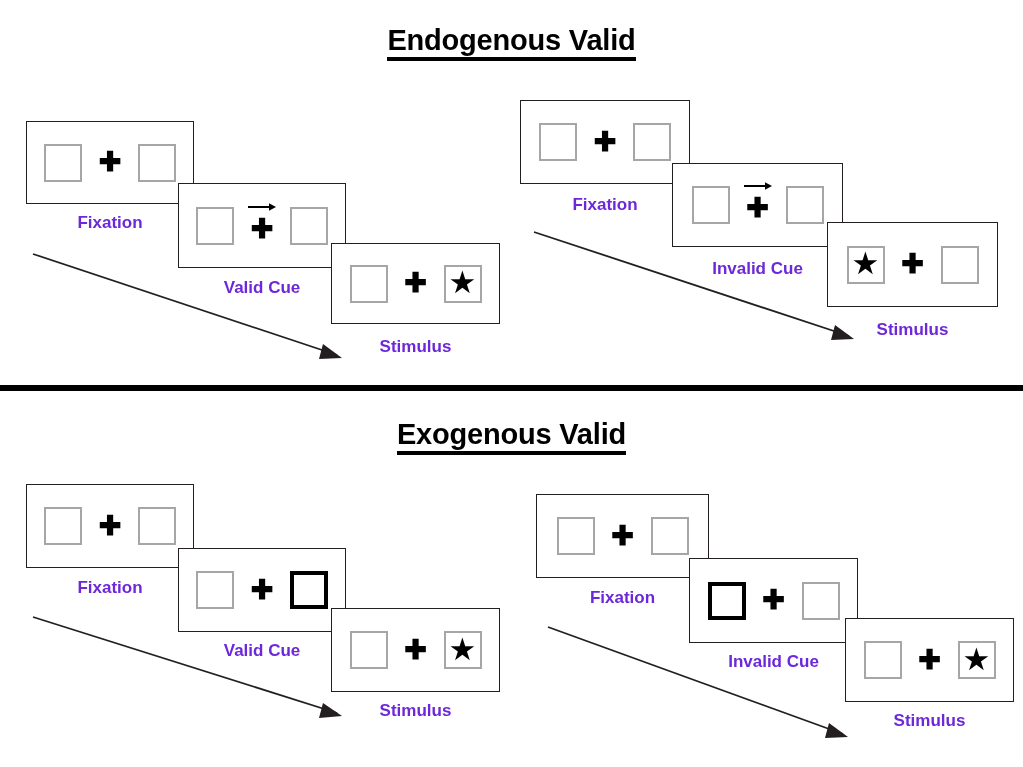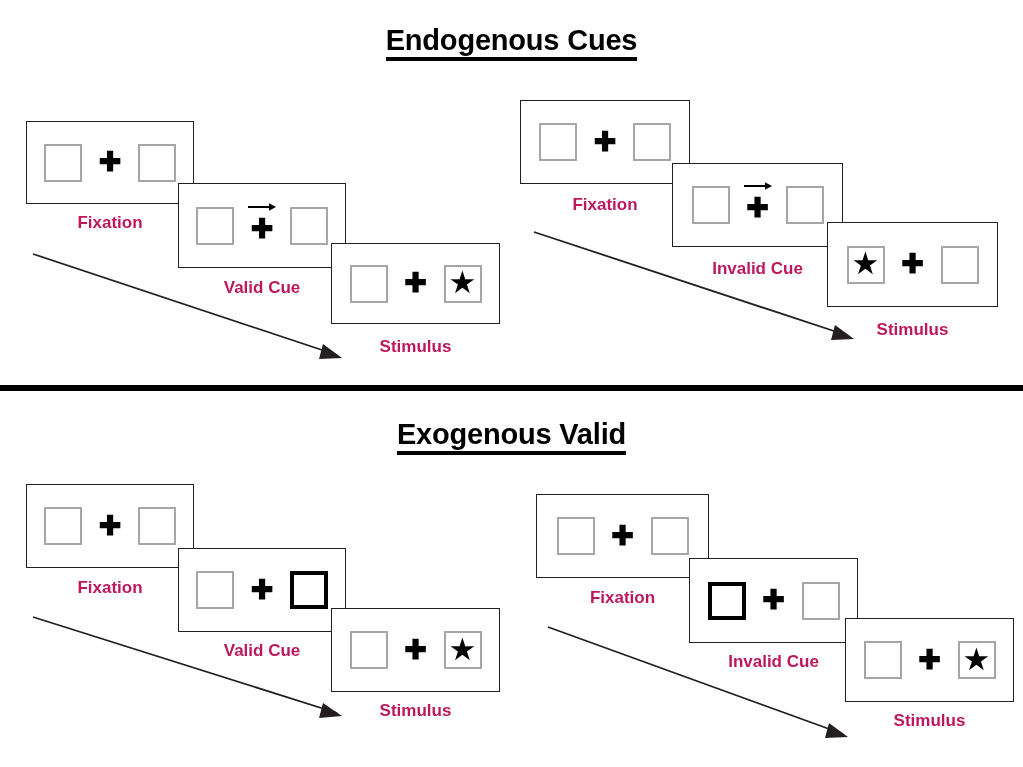--- a/index.html
+++ b/index.html
@@ -116,38 +116,38 @@
     transform: translateX(-50%);
     width: 30px;
     height: 10px;
   }
 
   
   .caption {
     position: absolute;
     font-size: 17px;
     font-weight: bold;
-    color: #be185d;
+    color: #6d28d9;
     white-space: nowrap;
     text-align: center;
   }
 
   
   .flow-arrow {
     position: absolute;
     pointer-events: none;
   }
 </style>
 </head>
 <body>
 
 <div id="stage">
 
   <div class="section-title" style="top:24px;">
-    <span>Endogenous Cues</span>
+    <span>Endogenous Valid</span>
   </div>
 
   <div class="panel" style="left:26px; top:121px; width:168px; height:83px;">
     <div class="panel-inner">
       <div class="pbox"></div>
       <div class="center-slot">
         <span class="cross">✚</span>
       </div>
       <div class="pbox"></div>
     </div>

